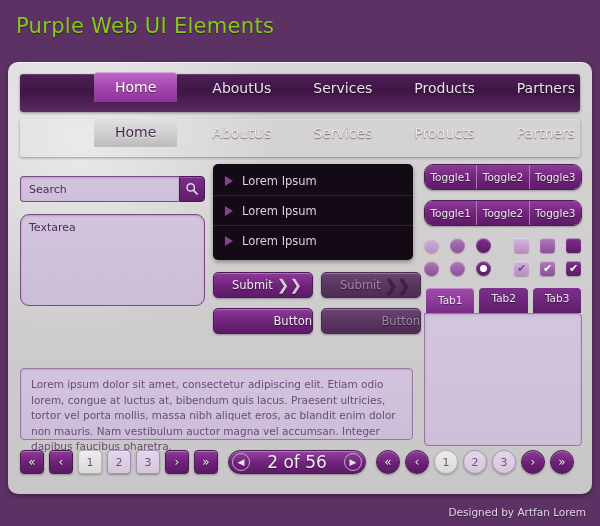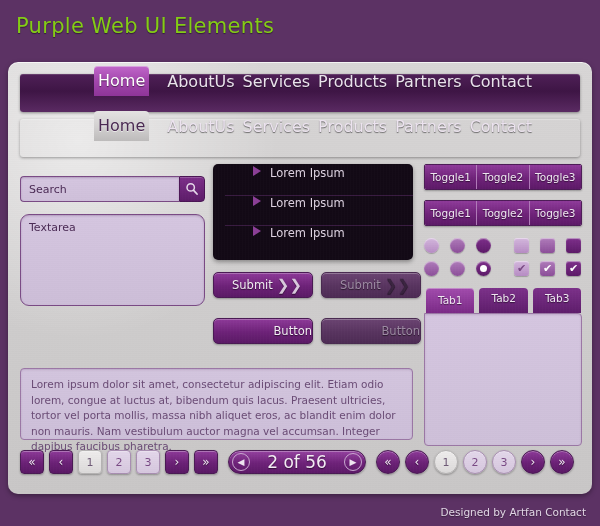--- a/index.html
+++ b/index.html
@@ -66,25 +66,25 @@
     background: linear-gradient(180deg, #4f2057 0%, #3e1545 45%, #5a2a62 100%);
     box-shadow: inset 0 1px 0 rgba(255,255,255,.14), 0 1px 3px rgba(0,0,0,.4);
   }
   .navbar-light {
     top: 57px;
     background: linear-gradient(180deg, #a martial 0%, #9b4aa5 0%, #7e3488 55%, #92429c 100%);
     box-shadow: inset 0 1px 0 rgba(255,255,255,.25), 0 1px 3px rgba(0,0,0,.35);
   }
   .nav-item {
     color: #e9e2ec;
-    font-size: 16px;
-    padding: 0 4px;
+    font-size: 14px;
+    padding: 0 21px;
     height: 28px;
     line-height: 28px;
-    margin-bottom: 16px;
+    margin-bottom: 10px;
     text-shadow: 0 1px 1px rgba(0,0,0,.5);
     white-space: nowrap;
     cursor: pointer;
   }
   .navbar-light .nav-item { color: #ece3ef; }
   .nav-item.active-purple {
     background: linear-gradient(180deg, #c067c9 0%, #a347ad 50%, #8e3598 100%);
     border-radius: 4px 4px 0 0;
     box-shadow: inset 0 1px 0 rgba(255,255,255,.4);
     color: #fff;
@@ -158,37 +158,36 @@
   }
   .caret-down {
     width: 0; height: 0;
     border-left: 7px solid transparent;
     border-right: 7px solid transparent;
     border-top: 8px solid #ece0ee;
   }
   .dd-list { background: #130a16; padding: 2px 0 4px; }
   .dd-item {
     height: 30px;
-    display: flex; gap: 9px;
-    padding: 0 28px;
+    display: flex; align-items: center; gap: 9px;
+    padding: 0 12px;
     color: #ddd2e0; font-size: 11.5px;
     border-bottom: 1px solid #3a1c42;
     cursor: pointer;
-    margin-left: 12px;
   }
   .dd-item:last-child { border-bottom: none; }
   .tri-right {
     width: 0; height: 0;
     border-top: 5px solid transparent;
     border-bottom: 5px solid transparent;
     border-left: 8px solid #8b3f96;
   }
 
   
-  .btn-grid { display: grid; grid-template-columns: 100px 100px; gap: 20px 8px; margin-top: 12px; }
+  .btn-grid { display: grid; grid-template-columns: 100px 100px; gap: 10px 8px; margin-top: 12px; }
   .btn {
     height: 26px;
     border-radius: 5px;
     border: 1px solid #4a1a54;
     display: flex; align-items: center; justify-content: flex-end;
     font-size: 11.5px; color: #f3ecf4;
     text-shadow: 0 1px 1px rgba(0,0,0,.55);
     cursor: pointer;
     position: relative;
     box-shadow: inset 0 1px 0 rgba(255,255,255,.28), 0 1px 2px rgba(0,0,0,.3);
@@ -213,21 +212,21 @@
     border: 1px solid #9b77a5;
     border-radius: 4px;
     padding: 8px 10px;
     color: #6a4b75; font-size: 10.5px; line-height: 15.5px;
     box-shadow: inset 0 1px 2px rgba(90,50,100,.18);
   }
 
   
   .toggle-group {
     display: flex;
-    border-radius: 2px;
+    border-radius: 9px;
     overflow: hidden;
     border: 1px solid #4d1c57;
     box-shadow: inset 0 1px 0 rgba(255,255,255,.25), 0 1px 2px rgba(0,0,0,.3);
   }
   .toggle-group + .toggle-group { margin-top: 10px; }
   .tgl {
     flex: 1;
     height: 24px;
     display: flex; align-items: center; justify-content: center;
     font-size: 10.5px; color: #f0e7f2;
@@ -488,13 +487,13 @@
       <div class="pg circ pg-num current">1</div>
       <div class="pg circ pg-num">2</div>
       <div class="pg circ pg-num">3</div>
       <div class="pg circ pg-dark">›</div>
       <div class="pg circ pg-dark">»</div>
     </div>
   </div>
 
 </div>
 
-<div class="footer">Designed by Artfan Contact</div>
+<div class="footer">Designed by Artfan Lorem</div>
 
 </body></html>

